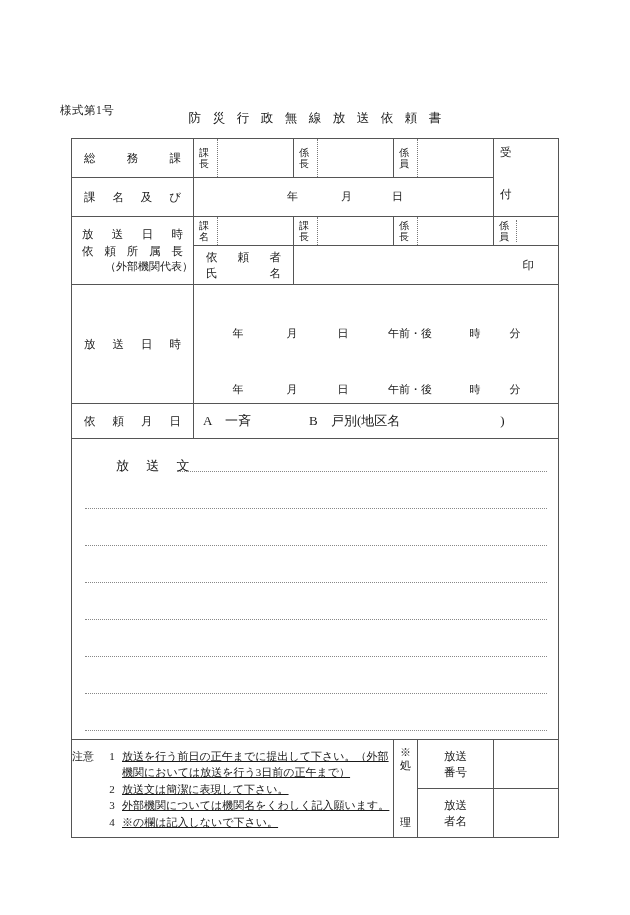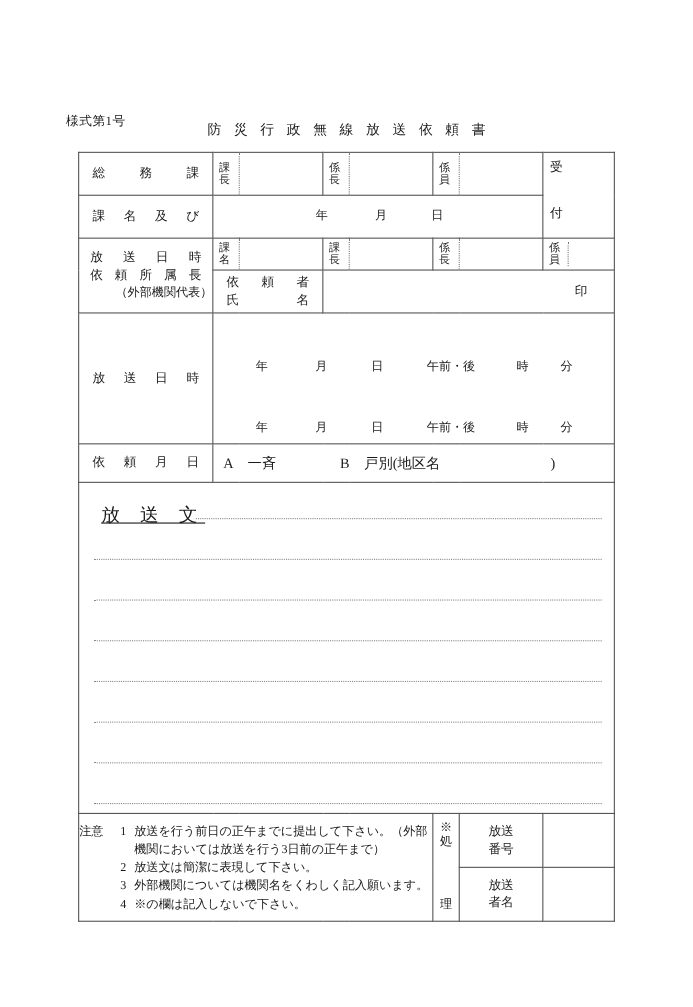--- a/index.html
+++ b/index.html
@@ -140,39 +140,38 @@
   .area-a  { display: inline-block; width: 22px; }
   .area-b  { display: inline-block; width: 22px; padding-left: 58px; }
   .area-paren { display: inline-block; width: 100px; }
 
   .seal { float: right; padding-right: 24px; font-size: 11.5px; }
 
   
   .msg-cell { height: 300px; vertical-align: top; position: relative; }
   .msg-label {
     position: absolute;
-    left: 20px; top: 18px;
-    font-size: 17px;
+    left: 44px; top: 18px;
+    font-size: 13px;
     letter-spacing: 7px;
     white-space: nowrap;
-    text-decoration: underline;
   }
   .msg-rule {
     position: absolute;
     border-top: 1.1px dotted #888;
     height: 0;
   }
 
   
   .notes-cell { vertical-align: top; padding: 7px 6px 7px 8px; }
   .notes-wrap { font-size: 11px; line-height: 1.5; }
   .note-row { display: flex; white-space: nowrap; }
   .note-head { width: 30px; flex: none; }
   .note-num  { width: 20px; flex: none; text-align: center; }
-  .note-body { flex: 1 1 auto; white-space: normal; }
+  .note-body { flex: 1 1 auto; white-space: normal; text-decoration: underline; }
 
   .proc-cell { position: relative; width: 22px; padding: 0; }
   .proc-top {
     position: absolute;
     left: 50%; transform: translateX(-50%);
     top: 6px;
     font-size: 11px; line-height: 1.15;
     width: 13px; text-align: center;
     word-break: break-all;
   }

